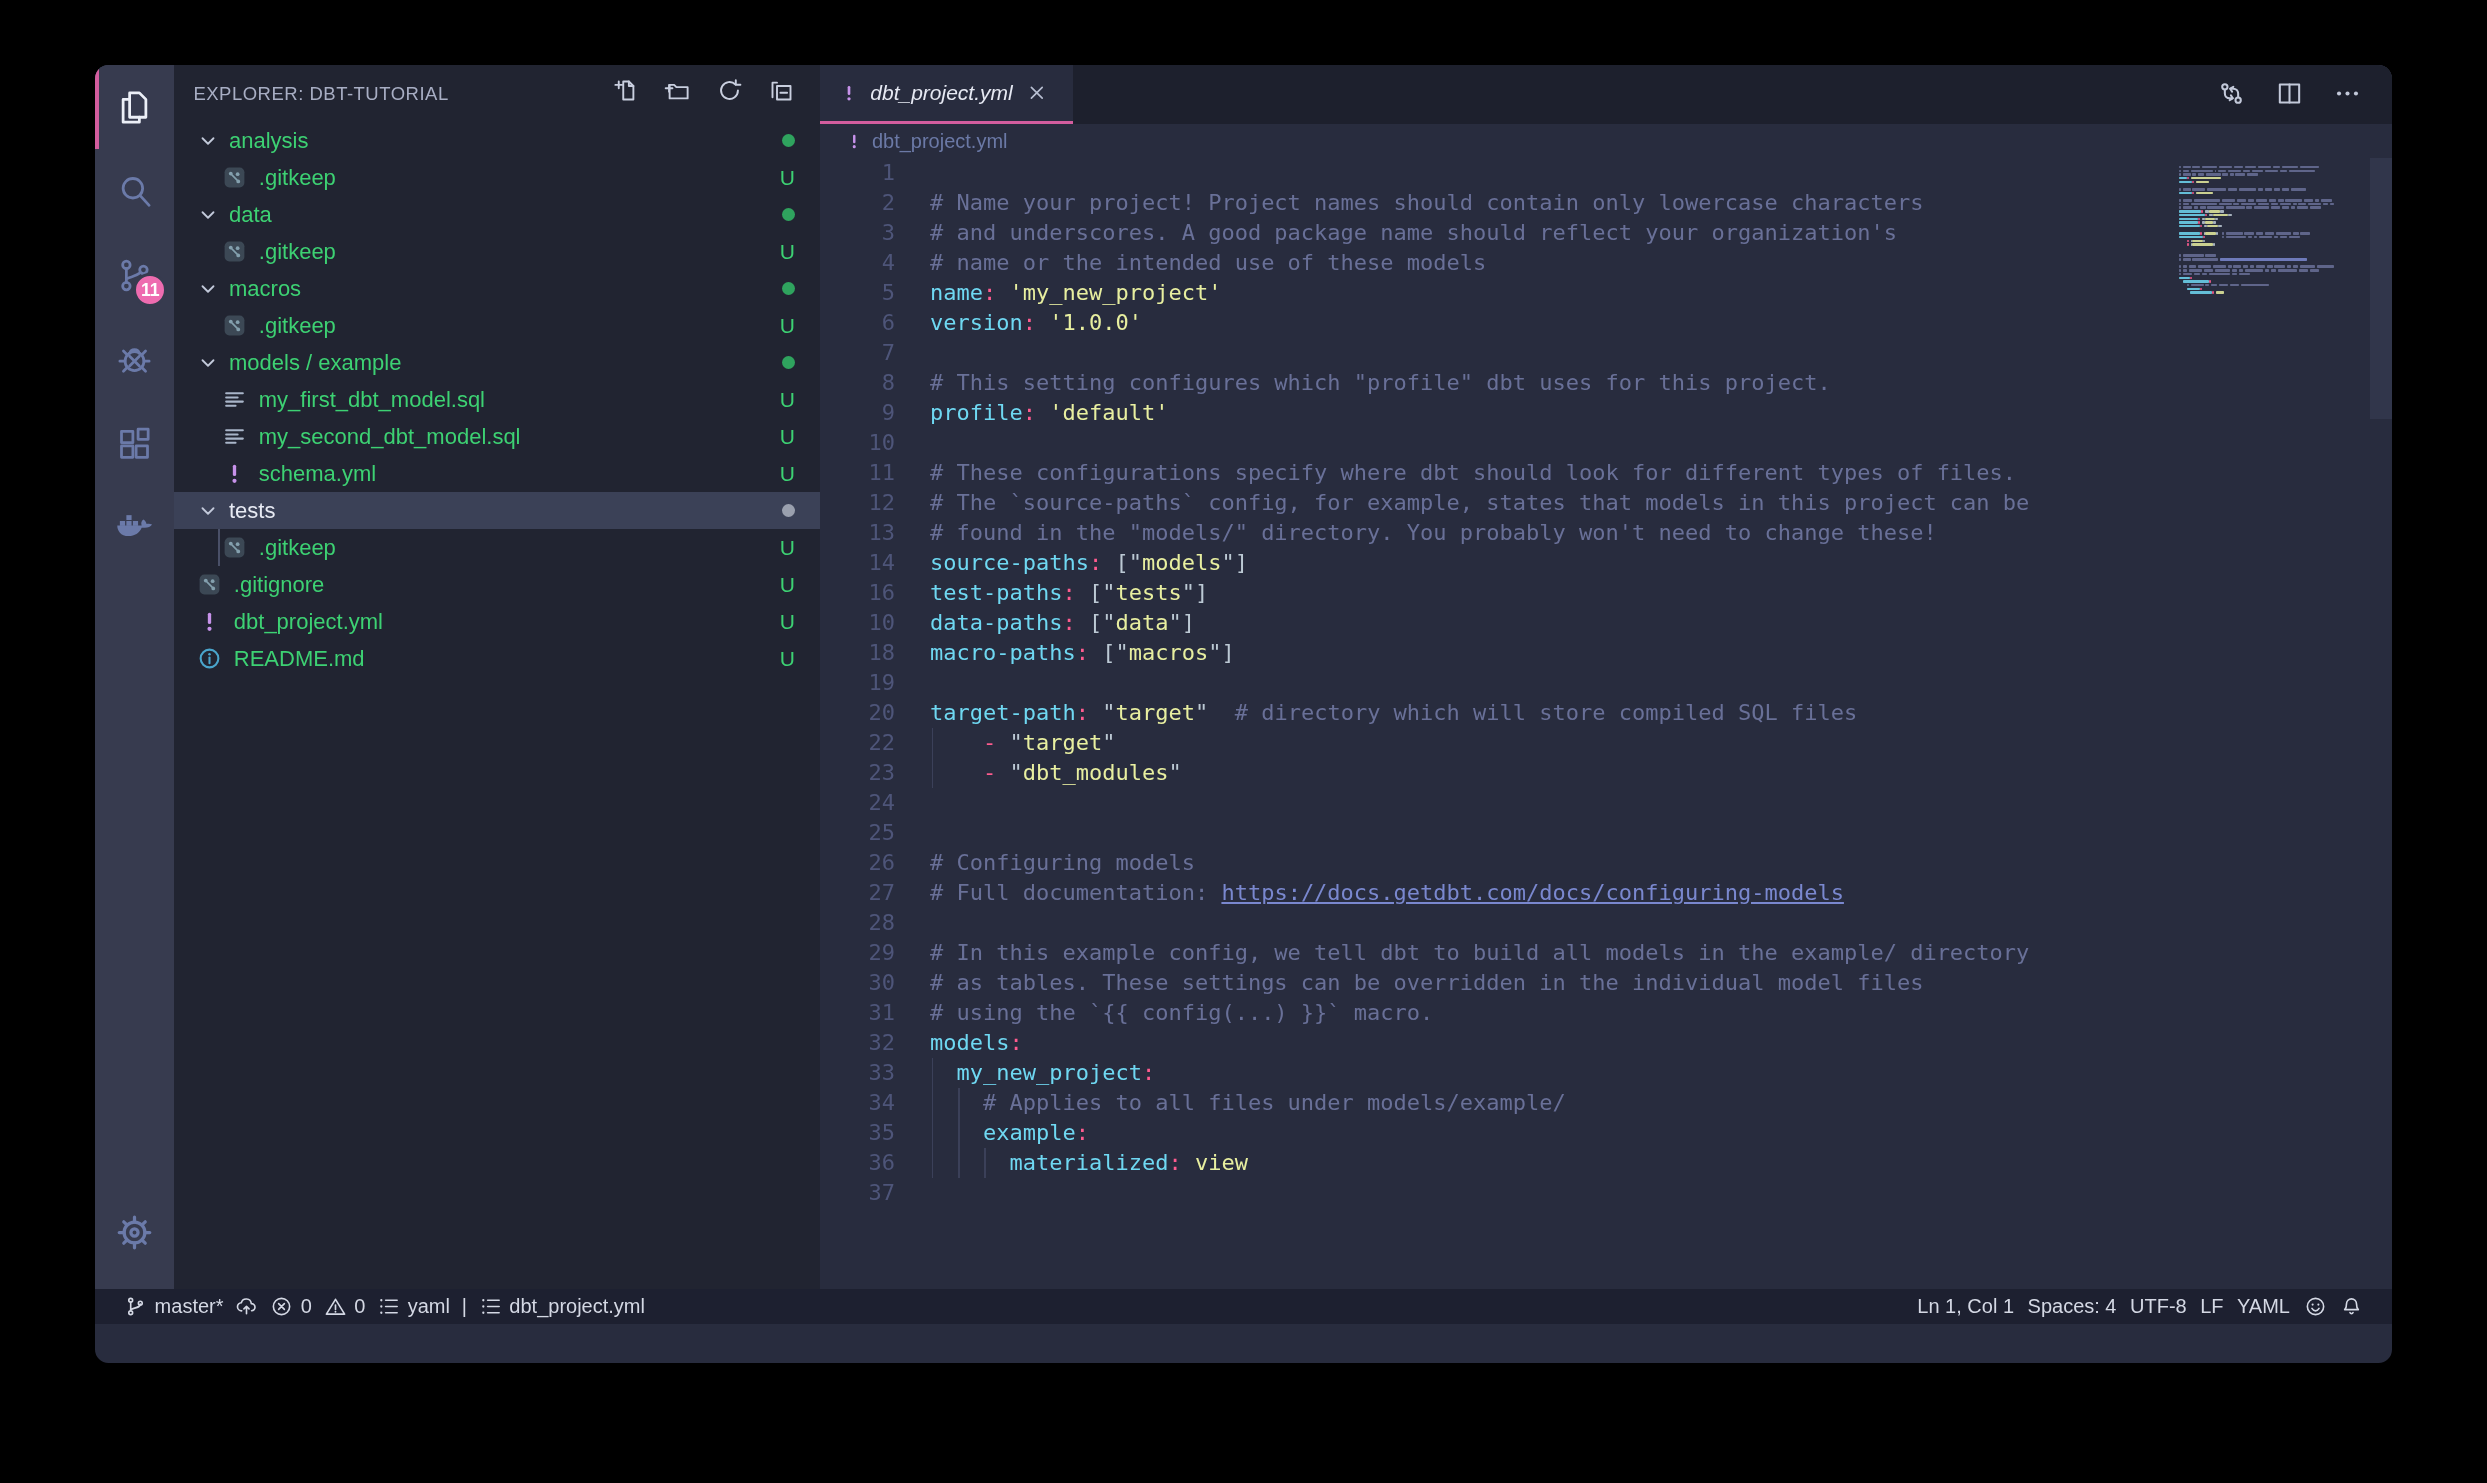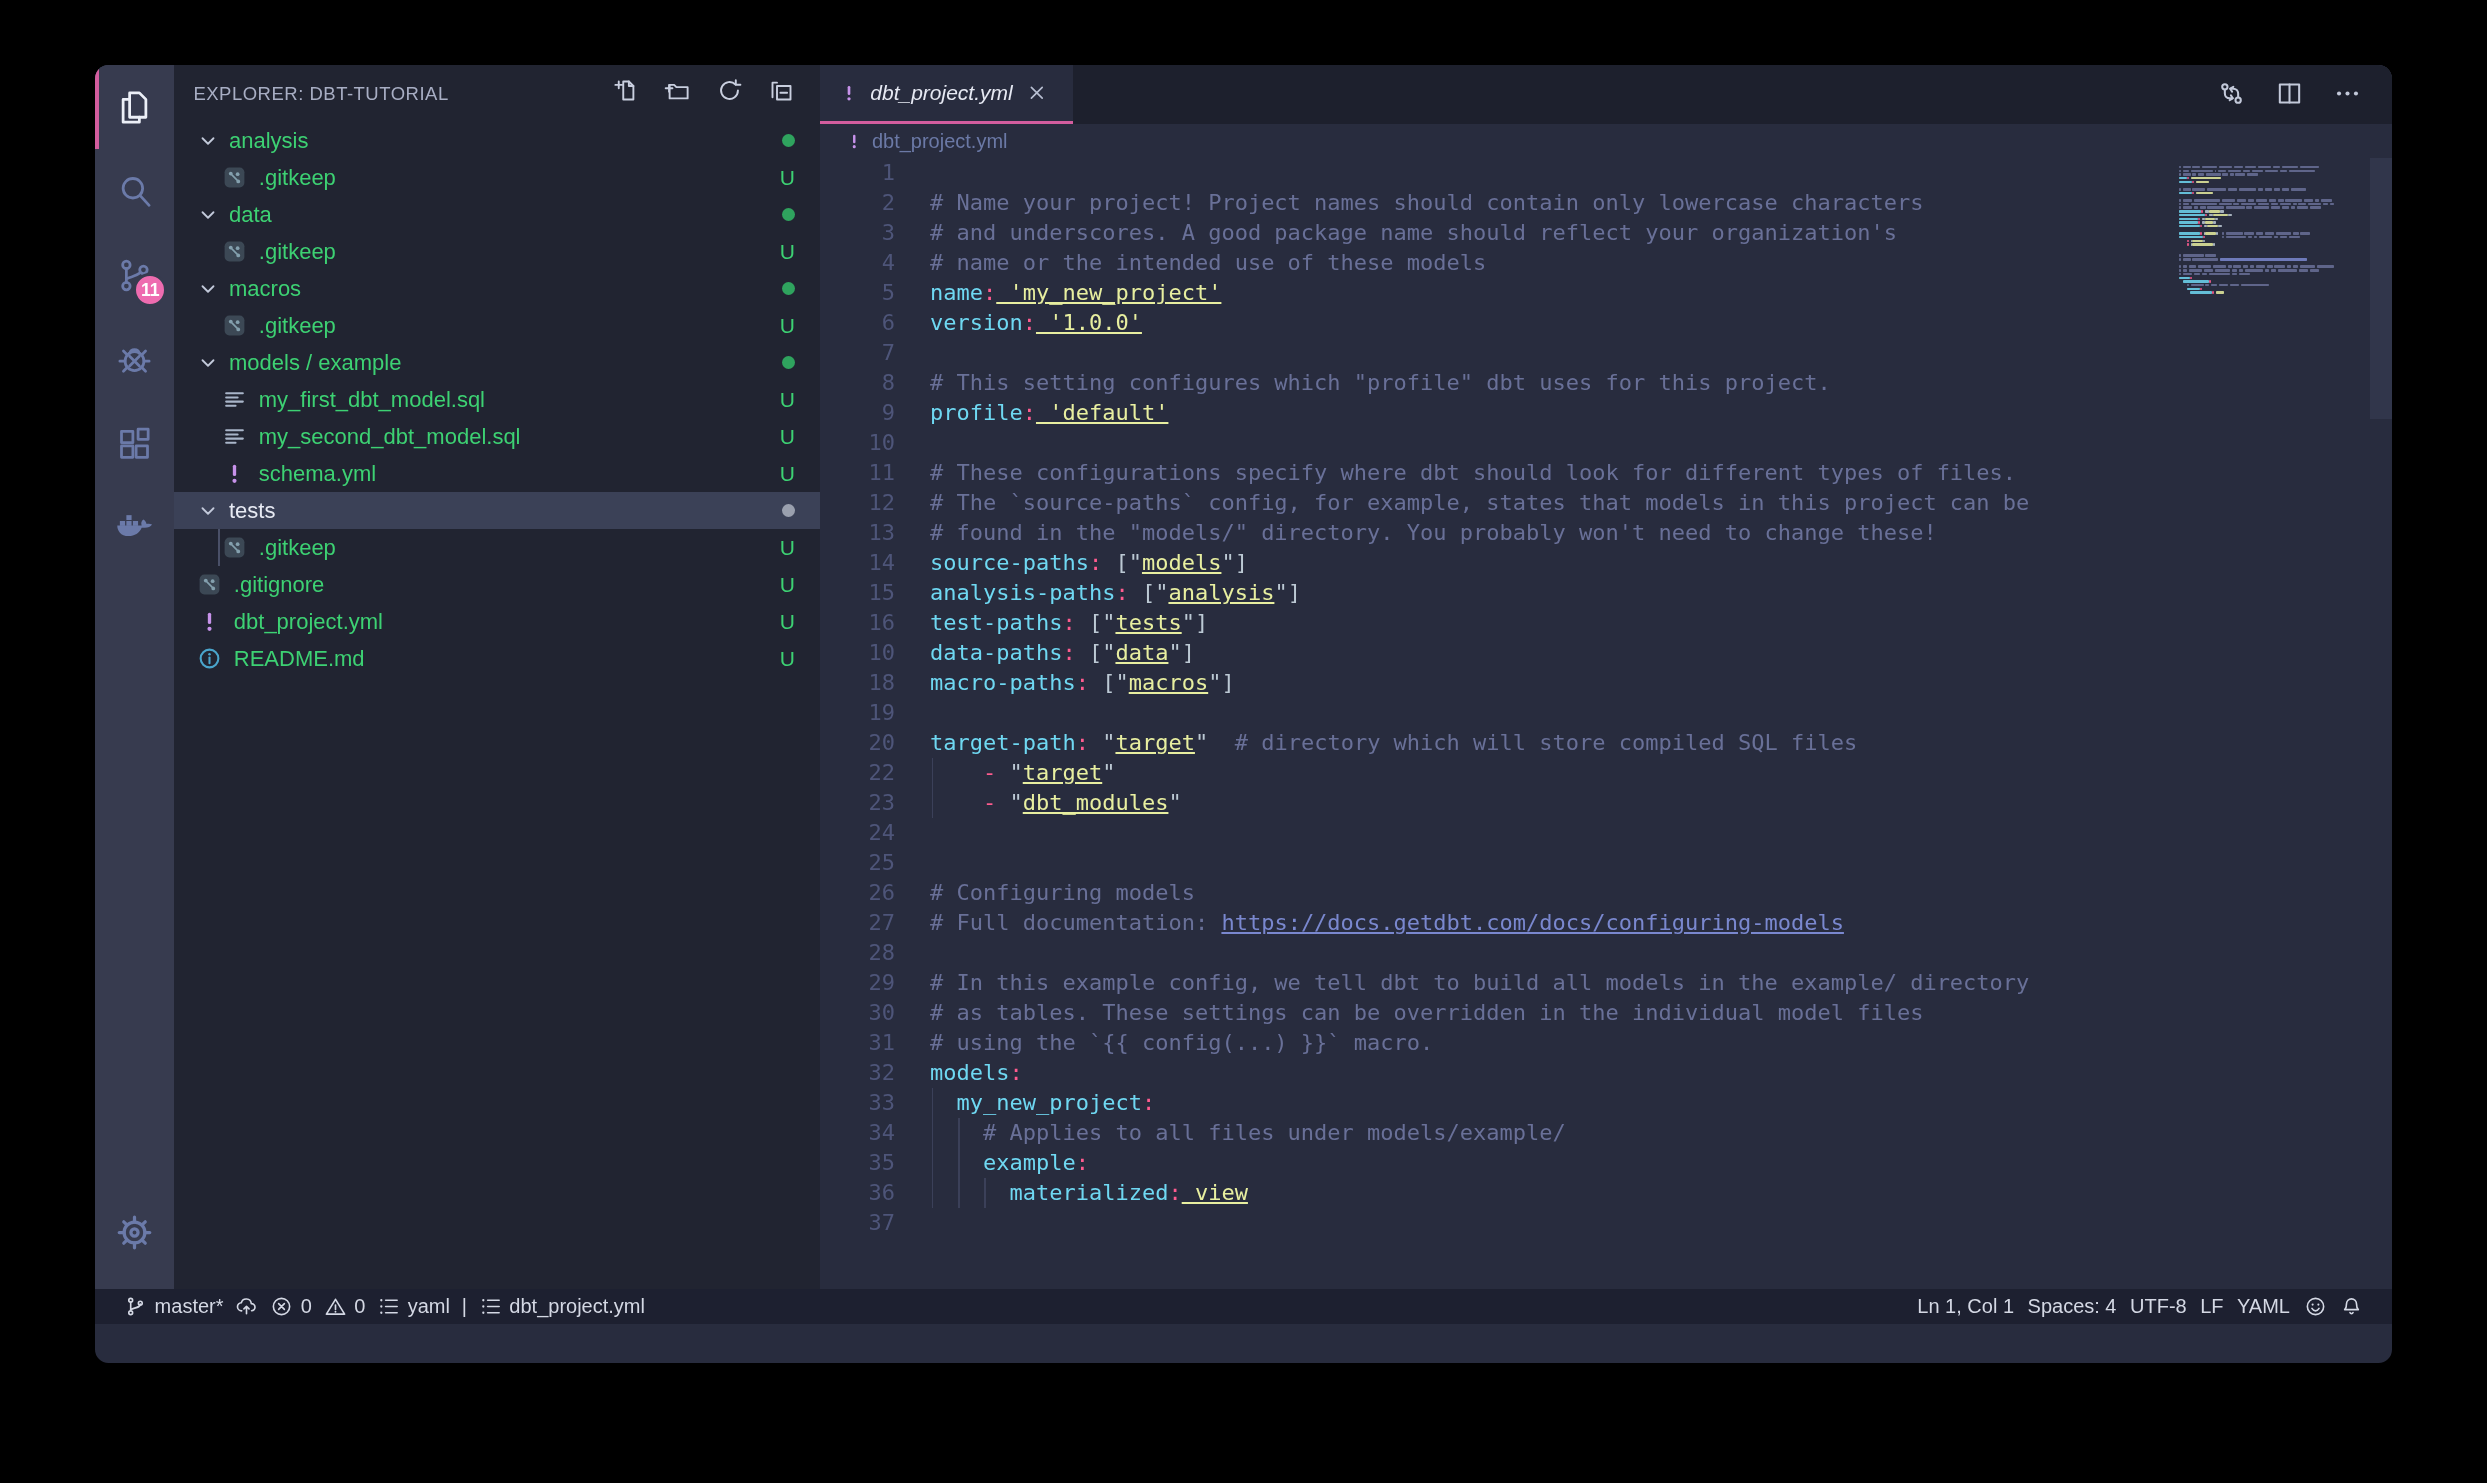--- a/index.html
+++ b/index.html
@@ -62,21 +62,21 @@
   
   .editor{position:relative;flex:1;background:#282c3e;overflow:hidden;
           font-family:"DejaVu Sans Mono",monospace;font-size:22px;}
   .cl{display:flex;height:30px;line-height:30px;white-space:pre;}
   .ln{width:75px;text-align:right;color:var(--line-number);flex:none;}
   .ct{position:relative;margin-left:35px;}
   .iguide{position:absolute;top:0;bottom:0;width:1.7px;background:var(--indent-guide);}
   .t-c{color:var(--tok-comment);}
   .t-k{color:var(--tok-key);}
   .t-p{color:var(--tok-punct);}
-  .t-s{color:var(--tok-string);text-decoration:underline;}
+  .t-s{color:var(--tok-string);}
   .t-q{color:var(--tok-quote);}
   .t-w{color:var(--tok-plain);}
   .t-l{color:var(--tok-link);text-decoration:underline;}
   
   .minimap{position:absolute;top:4.2px;right:23.6px;width:189px;}
   .mm-line{height:3.7px;white-space:nowrap;font-size:0;}
   .mm-line span{display:inline-block;height:2.5px;border-radius:0.8px;vertical-align:top;}
   .mm-line span.seg{background:currentColor;opacity:.85;}
   .vscroll{position:absolute;top:0;right:0;width:22px;height:261px;background:#3a3f58;opacity:.5;}
   
@@ -461,21 +461,20 @@
               <div class="cl"><span class="ln">5</span><span class="ct"><span class="t-k">name</span><span class="t-p">:</span><span class="t-s"> 'my_new_project'</span></span></div>
               <div class="cl"><span class="ln">6</span><span class="ct"><span class="t-k">version</span><span class="t-p">:</span><span class="t-s"> '1.0.0'</span></span></div>
               <div class="cl"><span class="ln">7</span><span class="ct"></span></div>
               <div class="cl"><span class="ln">8</span><span class="ct"><span class="t-c"># This setting configures which "profile" dbt uses for this project.</span></span></div>
               <div class="cl"><span class="ln">9</span><span class="ct"><span class="t-k">profile</span><span class="t-p">:</span><span class="t-s"> 'default'</span></span></div>
               <div class="cl"><span class="ln">10</span><span class="ct"></span></div>
               <div class="cl"><span class="ln">11</span><span class="ct"><span class="t-c"># These configurations specify where dbt should look for different types of files.</span></span></div>
               <div class="cl"><span class="ln">12</span><span class="ct"><span class="t-c"># The `source-paths` config, for example, states that models in this project can be</span></span></div>
               <div class="cl"><span class="ln">13</span><span class="ct"><span class="t-c"># found in the "models/" directory. You probably won't need to change these!</span></span></div>
               <div class="cl"><span class="ln">14</span><span class="ct"><span class="t-k">source-paths</span><span class="t-p">:</span><span class="t-q"> ["</span><span class="t-s">models</span><span class="t-q">"]</span></span></div>
-              <div class="cl"><span class="ln">15</span><span class="ct"><span class="t-k">analysis-paths</span><span class="t-p">:</span><span class="t-q"> ["</span><span class="t-s">analysis</span><span class="t-q">"]</span></span></div>
               <div class="cl"><span class="ln">16</span><span class="ct"><span class="t-k">test-paths</span><span class="t-p">:</span><span class="t-q"> ["</span><span class="t-s">tests</span><span class="t-q">"]</span></span></div>
               <div class="cl"><span class="ln">10</span><span class="ct"><span class="t-k">data-paths</span><span class="t-p">:</span><span class="t-q"> ["</span><span class="t-s">data</span><span class="t-q">"]</span></span></div>
               <div class="cl"><span class="ln">18</span><span class="ct"><span class="t-k">macro-paths</span><span class="t-p">:</span><span class="t-q"> ["</span><span class="t-s">macros</span><span class="t-q">"]</span></span></div>
               <div class="cl"><span class="ln">19</span><span class="ct"></span></div>
               <div class="cl"><span class="ln">20</span><span class="ct"><span class="t-k">target-path</span><span class="t-p">:</span><span class="t-q"> "</span><span class="t-s">target</span><span class="t-q">"</span><span class="t-c">  # directory which will store compiled SQL files</span></span></div>
               <div class="cl"><span class="ln">22</span><span class="ct"><span class="iguide" style="left: 1.7px;"></span><span class="t-w">    </span><span class="t-p">- </span><span class="t-q">"</span><span class="t-s">target</span><span class="t-q">"</span></span></div>
               <div class="cl"><span class="ln">23</span><span class="ct"><span class="iguide" style="left: 1.7px;"></span><span class="t-w">    </span><span class="t-p">- </span><span class="t-q">"</span><span class="t-s">dbt_modules</span><span class="t-q">"</span></span></div>
               <div class="cl"><span class="ln">24</span><span class="ct"></span></div>
               <div class="cl"><span class="ln">25</span><span class="ct"></span></div>
               <div class="cl"><span class="ln">26</span><span class="ct"><span class="t-c"># Configuring models</span></span></div>

